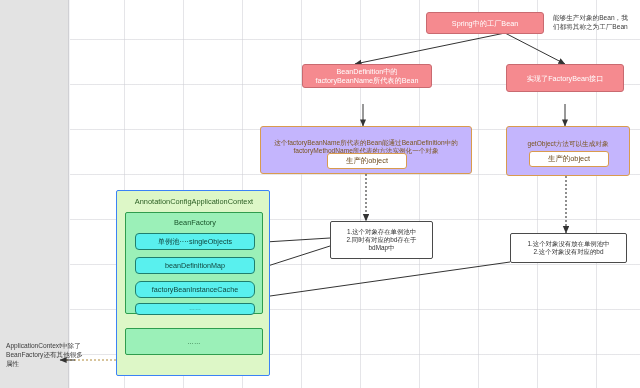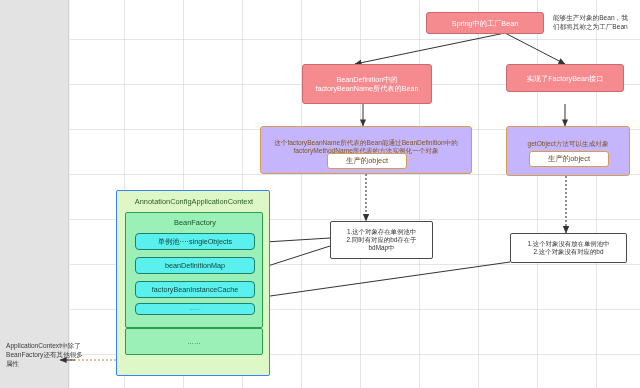--- a/index.html
+++ b/index.html
@@ -143,21 +143,21 @@
 
     <path d="M116,360 L63,360" stroke="#b08a3a" stroke-width="1" fill="none" stroke-dasharray="2,2"></path>
     <path d="M75,360 L60,360" stroke="#333333" stroke-width="1" fill="none" marker-end="url(#ah)"></path>
   </svg>
 
   <div class="node pink" style="left:426px; top:12px; width:118px; height:22px;">Spring中的工厂Bean</div>
 
   <div class="plain" style="left:553px; top:14px; width:86px;">能够生产对象的Bean，我
 们都将其称之为工厂Bean</div>
 
-  <div class="node pink" style="left:302px; top:64px; width:130px; height:40px;">BeanDefinition中的
+  <div class="node pink" style="left:302px; top:64px; width:130px; height:24px;">BeanDefinition中的
 factoryBeanName所代表的Bean</div>
 
   <div class="node pink" style="left:506px; top:64px; width:118px; height:28px;">实现了FactoryBean接口</div>
 
   <div class="node orange" style="left:260px; top:126px; width:212px; height:48px; display:block; padding:4px 5px 0;">
     <div style="white-space:pre-line; line-height:1.25;">这个factoryBeanName所代表的Bean能通过BeanDefinition中的
 factoryMethodName所代表的方法实例化一个对象</div>
     <div class="node orange-inner" style="position:absolute; left:66px; top:26px; width:80px; height:16px;">生产的object</div>
   </div>
 
@@ -170,26 +170,26 @@
 2.同时有对应的bd存在于
 bdMap中</div>
 
   <div class="node note" style="left:510px; top:233px; width:117px; height:30px;">1.这个对象没有放在单例池中
 2.这个对象没有对应的bd</div>
 
   <div class="node green-outer" style="left:116px; top:190px; width:154px; height:186px; display:block;">
 
     <div class="lbl" style="left:0; top:6px; width:154px;">AnnotationConfigApplicationContext</div>
 
-    <div class="node green-mid" style="position:absolute; left:8px; top:21px; width:138px; height:116px; display:block;">
+    <div class="node green-mid" style="position:absolute; left:8px; top:21px; width:138px; height:102px; display:block;">
       <div class="lbl dark" style="left:0; top:5px; width:138px;">BeanFactory</div>
 
       <div class="node cyan" style="position:absolute; left:9px; top:20px; width:120px; height:17px;">单例池····singleObjects</div>
       <div class="node cyan" style="position:absolute; left:9px; top:44px; width:120px; height:17px;">beanDefinitionMap</div>
-      <div class="node cyan" style="position:absolute; left:9px; top:68px; width:120px; height:17px;">factoryBeanInstanceCache</div>
+      <div class="node cyan" style="position:absolute; left:9px; top:68px; width:120px; height:17px;border-radius:6px;">factoryBeanInstanceCache</div>
       <div class="node cyan" style="position:absolute; left:9px; top:90px; width:120px; height:12px; font-size:6px;">……</div>
     </div>
 
     <div class="node green-mid" style="position:absolute; left:8px; top:137px; width:138px; height:27px; color:#18532a; font-size:6.4px;">……</div>
   </div>
 
   <div class="plain" style="left:6px; top:342px; width:108px;">ApplicationContext中除了
 BeanFactory还有其他很多
 属性</div>
 </div>

